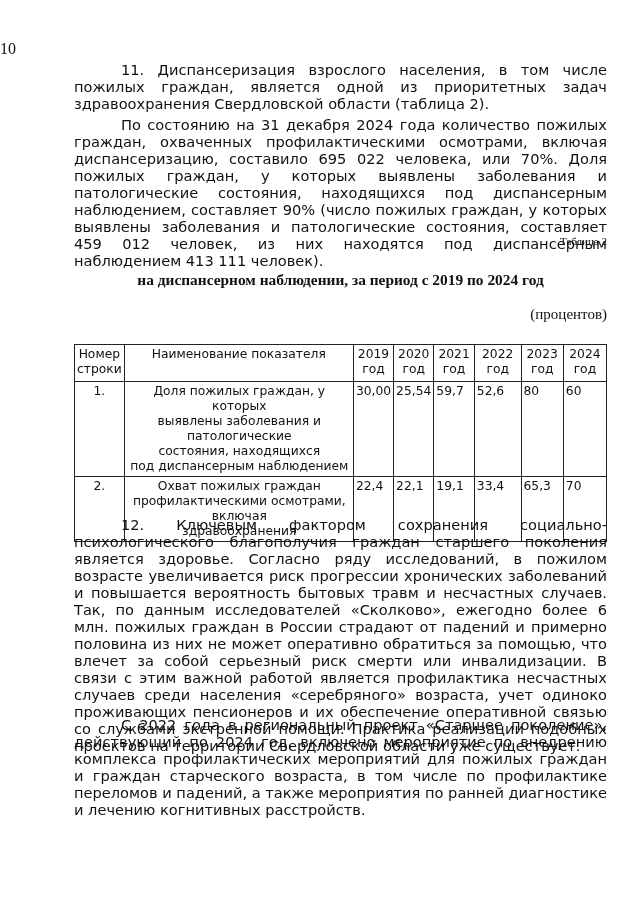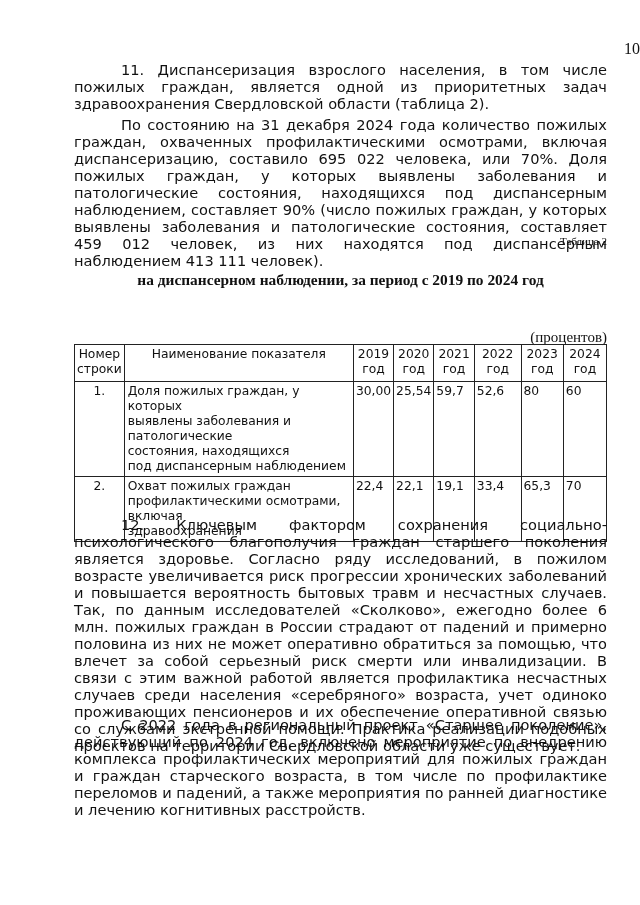--- a/index.html
+++ b/index.html
@@ -1,30 +1,30 @@
 <!DOCTYPE html>
 <html><head>
 <meta charset="utf-8">
 <style>
   html, body { margin:0; padding:0; background:#ffffff; }
   body { width:640px; height:905px; position:relative; overflow:hidden; color:#111; }
   .page { position:absolute; left:0; top:0; width:640px; height:905px; }
   .serif { font-family: "Liberation Serif", "DejaVu Serif", serif; }
   .sans { font-family: "DejaVu Sans", "Liberation Sans", sans-serif; }
-  .pagenum { position:absolute; top:40px; left:0; width:640px; text-align:right; font-size:16px; }
+  .pagenum { position:absolute; top:40px; left:0; width:640px; text-align:left; font-size:16px; }
   .para { position:absolute; left:74px; width:533px; font-size:14.6px; line-height:17px; text-align:justify; text-align-last:left; }
   .indent { text-indent:47px; }
   .tlabel { position:absolute; right:33px; top:235px; font-size:11px; }
   .ttitle { position:absolute; left:74px; width:533px; top:270px; font-size:15.4px; font-weight:bold; text-align:center; line-height:19px; }
-  .units { position:absolute; right:33px; top:329px; font-size:15px; }
+  .units { position:absolute; right:33px; top:306px; font-size:15px; }
   table.data { position:absolute; left:74px; top:344px; width:533px; border-collapse:collapse; font-size:12.3px; line-height:15px; }
   table.data td, table.data th { border:1px solid #222; vertical-align:top; padding:2px 2px; font-weight:normal;margin-left:20px; }
   table.data th { text-align:center; }
   table.data td.num { text-align:center; }
-  table.data td.name { text-align:left; padding-left:3px; }
+  table.data td.name { text-align:center; padding-left:3px; }
   table.data td.val { text-align:left; }
 </style>
 </head>
 <body>
 
 <div class="page">
 
   <div class="pagenum serif">10</div>
 
   <div class="para indent sans" style="top:61px;">11. Диспансеризация взрослого населения, в том числе пожилых граждан, является одной из приоритетных задач здравоохранения Свердловской области (таблица 2).</div>

